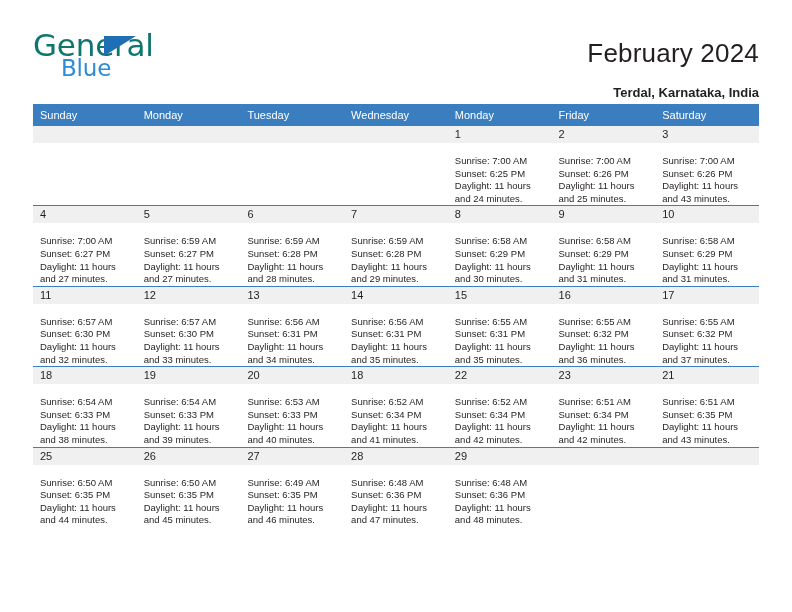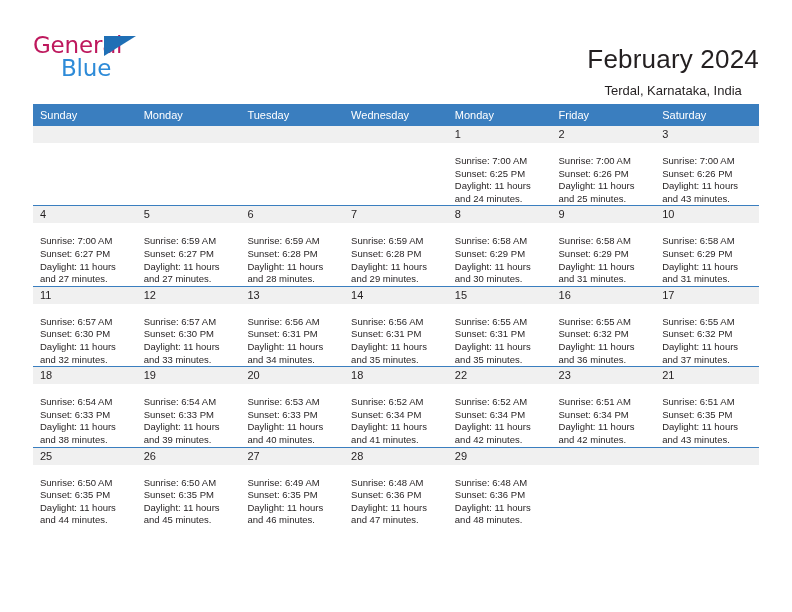--- a/index.html
+++ b/index.html
@@ -33,23 +33,23 @@
     position: absolute;
     left: 0;
     top: 8px;
     width: 200px;
     height: 56px;
   }
   .logo-general {
     position: absolute;
     left: 0;
     top: 0;
-    font-size: 23px;
+    font-size: 31px;
     letter-spacing: -0.2px;
-    color: #be185d;
+    color: #0f766e;
     font-family: "DejaVu Sans", sans-serif;
     font-weight: 400;
     line-height: 23px;
   }
   .logo-triangle {
     position: absolute;
     left: 71px;
     top: 2px;
     width: 0;
     height: 0;
@@ -64,36 +64,36 @@
     letter-spacing: -0.2px;
     color: #2e8bd8;
     font-family: "DejaVu Sans", sans-serif;
     font-weight: 400;
     line-height: 23px;
   }
 
   .title-block {
     position: absolute;
     right: 0;
-    top: 16px;
-    text-align: center;
+    top: 10px;
+    text-align: right;
   }
   .cal-title {
     font-size: 26px;
     font-weight: 400;
     color: #231f20;
     line-height: 34px;
     letter-spacing: 0.2px;
   }
   .cal-subtitle {
     font-size: 13px;
-    font-weight: 400;
+    font-weight: 700;
     color: #231f20;
     line-height: 20px;
-    margin-top: 5px;
+    margin-top: 13px;
   }
 
   
   .calendar {
     position: absolute;
     left: 33px;
     top: 104px;
     width: 726px;
     border-collapse: collapse;
     table-layout: fixed;

